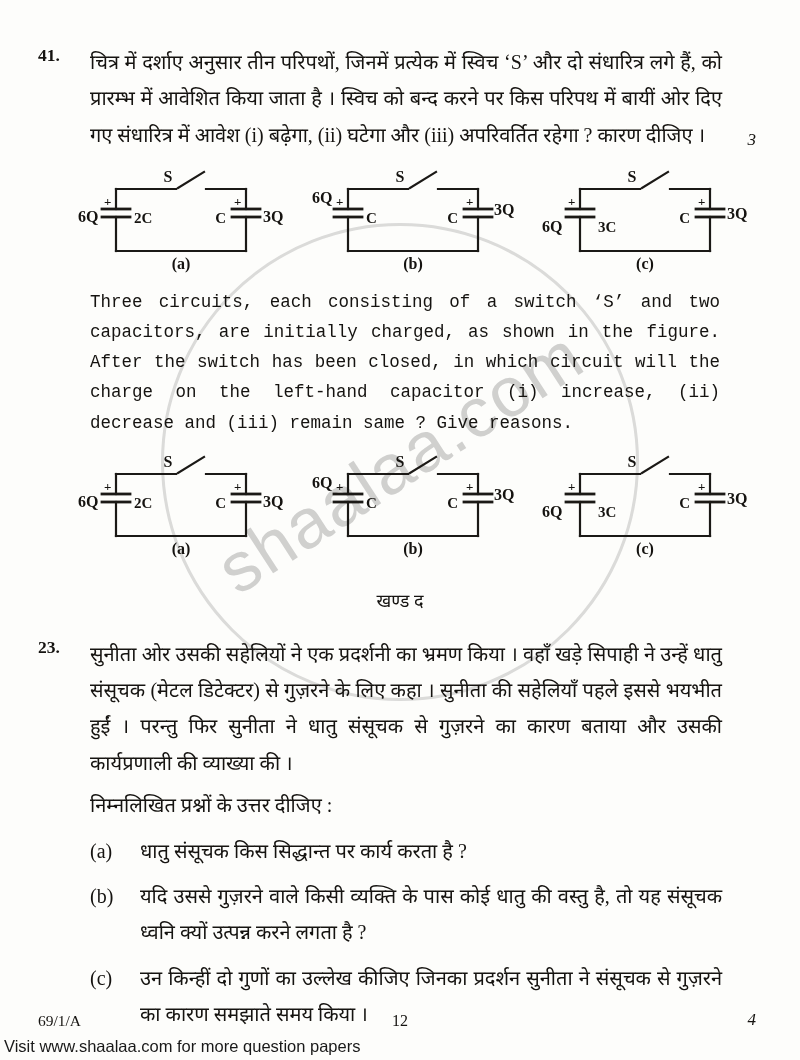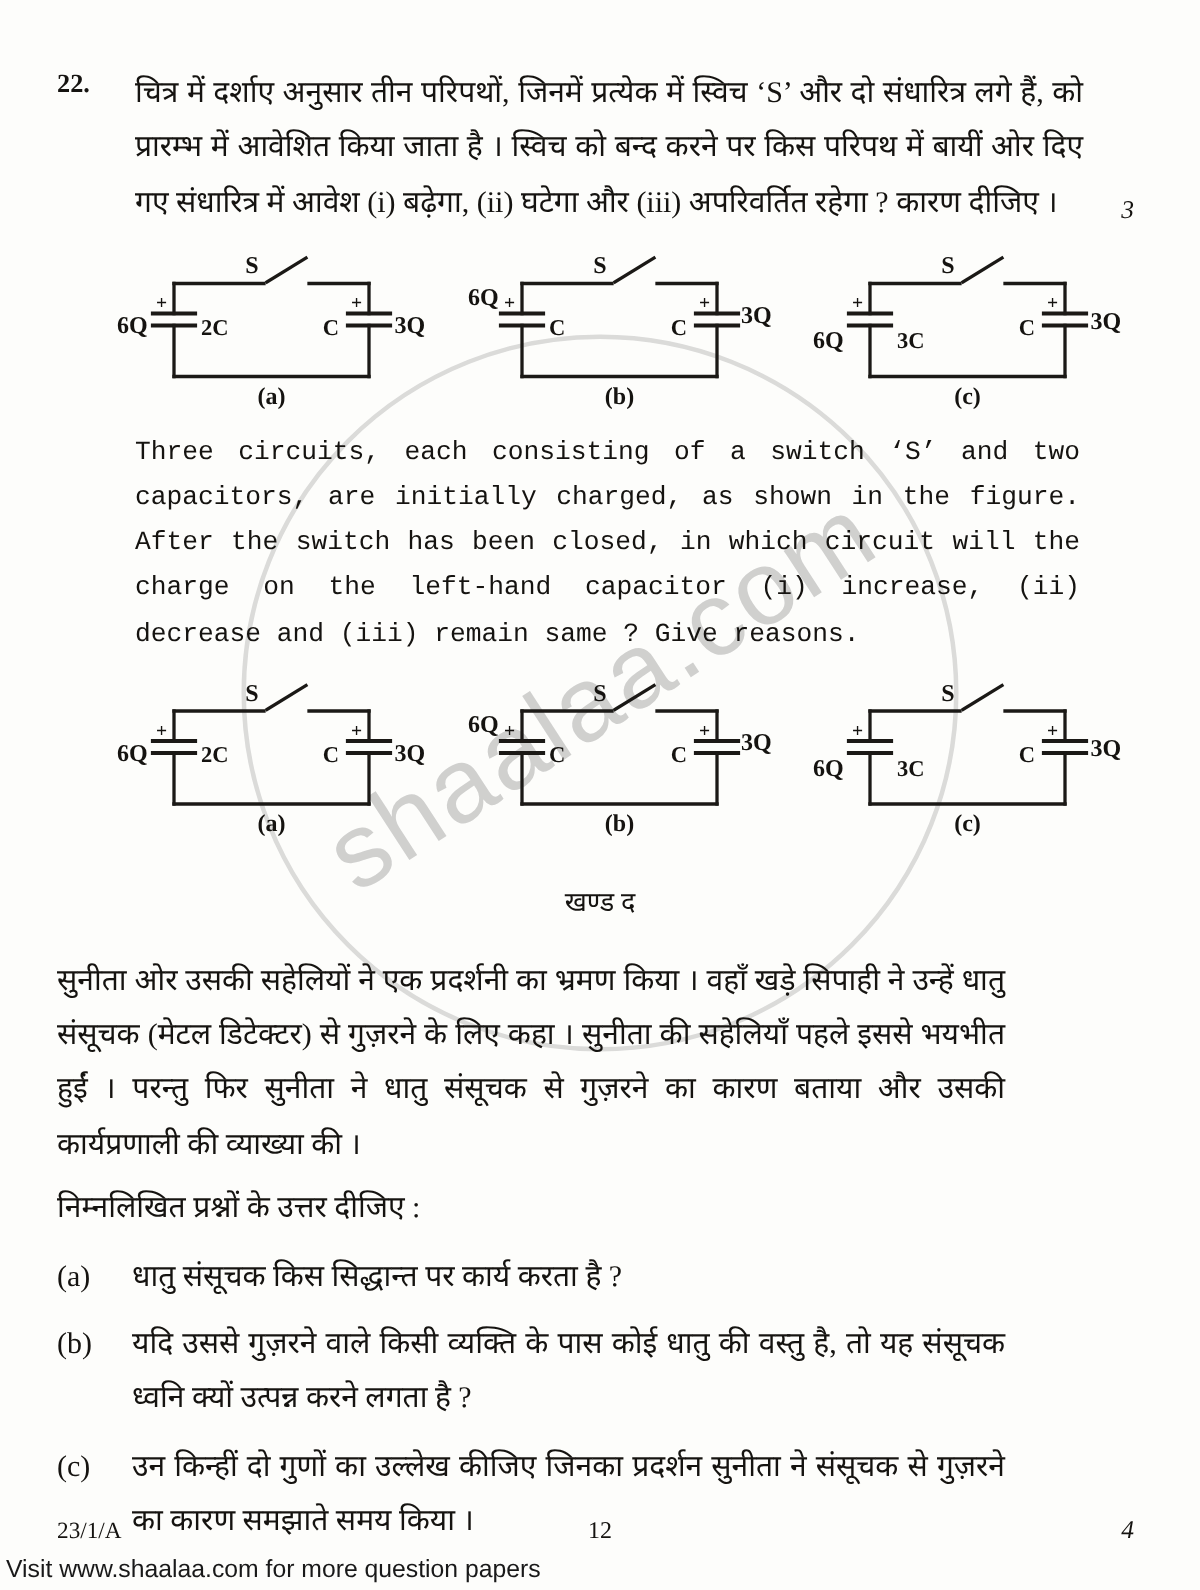--- a/index.html
+++ b/index.html
@@ -53,21 +53,21 @@
 
   <div class="watermark">
     <div class="wm-circle">
       <div class="wm-text">shaalaa.com</div>
     </div>
   </div>
 
   <div class="content">
 
     <div class="q q22">
-      <div class="q-num">22.</div>
+      <div class="q-num">41.</div>
       <div class="q-text">चित्र में दर्शाए अनुसार तीन परिपथों, जिनमें प्रत्येक में स्विच ‘S’ और दो संधारित्र लगे हैं, को प्रारम्भ में आवेशित किया जाता है । स्विच को बन्द करने पर किस परिपथ में बायीं ओर दिए गए संधारित्र में आवेश (i) बढ़ेगा, (ii) घटेगा और (iii) अपरिवर्तित रहेगा ? कारण दीजिए ।</div>
       <div class="marks">3</div>
     </div>
 
     <div class="fig-row">
 
       <svg class="ckt" width="212" height="104" viewBox="0 0 212 104">
         <g>
           <path d="M40,20 H100"></path>
             <path d="M102,19 L128,3"></path>
@@ -221,20 +221,21 @@
         <text class="plus" x="158" y="37">+</text>
         <text class="lbl" x="187" y="50">3Q</text>
         <text class="lbl" x="105" y="100" text-anchor="middle">(c)</text>
       </svg>
 
     </div>
 
     <div class="sec-hi">खण्ड द</div>
 
     <div class="q q23">
+      <div class="q-num">23.</div>
       <div class="q-text">
         <div>सुनीता ओर उसकी सहेलियों ने एक प्रदर्शनी का भ्रमण किया । वहाँ खड़े सिपाही ने उन्हें धातु संसूचक (मेटल डिटेक्टर) से गुज़रने के लिए कहा । सुनीता की सहेलियाँ पहले इससे भयभीत हुईं । परन्तु फिर सुनीता ने धातु संसूचक से गुज़रने का कारण बताया और उसकी कार्यप्रणाली की व्याख्या की ।</div>
         <div class="prompt-line">निम्नलिखित प्रश्नों के उत्तर दीजिए :</div>
         <div class="part">
           <div class="part-label">(a)</div>
           <div class="part-text">धातु संसूचक किस सिद्धान्त पर कार्य करता है ?</div>
         </div>
         <div class="part">
           <div class="part-label">(b)</div>
           <div class="part-text">यदि उससे गुज़रने वाले किसी व्यक्ति के पास कोई धातु की वस्तु है, तो यह संसूचक ध्वनि क्यों उत्पन्न करने लगता है ?</div>
@@ -242,17 +243,17 @@
         <div class="part">
           <div class="part-label">(c)</div>
           <div class="part-text">उन किन्हीं दो गुणों का उल्लेख कीजिए जिनका प्रदर्शन सुनीता ने संसूचक से गुज़रने का कारण समझाते समय किया ।</div>
         </div>
       </div>
       <div class="marks">4</div>
     </div>
 
   </div>
 
-  <div class="footer-code">23/1/A</div>
+  <div class="footer-code">69/1/A</div>
   <div class="page-num">12</div>
   <div class="bottom-note">Visit www.shaalaa.com for more question papers</div>
 
 </div>
 
 </body></html>

